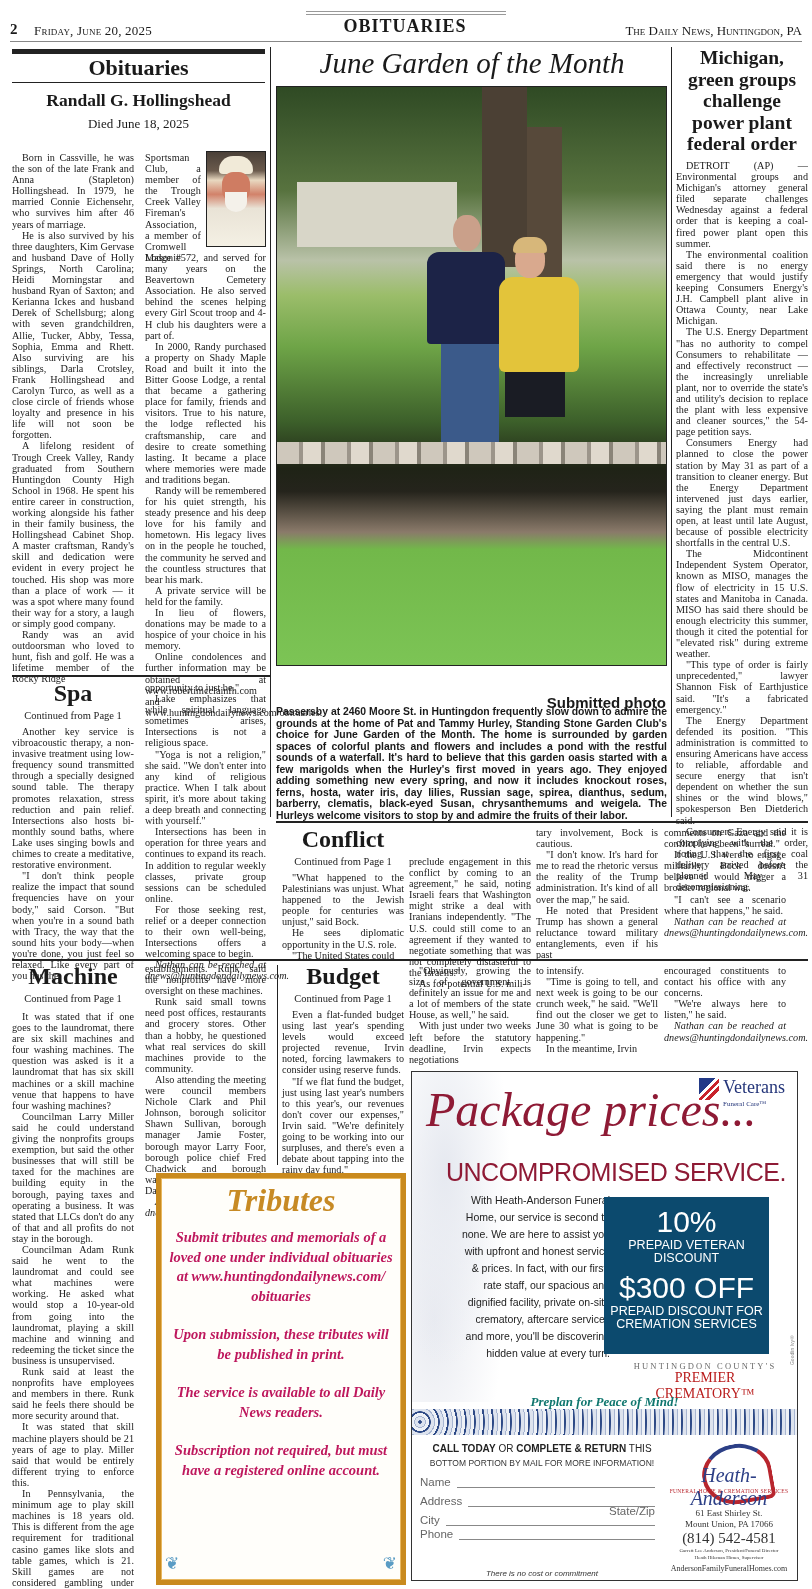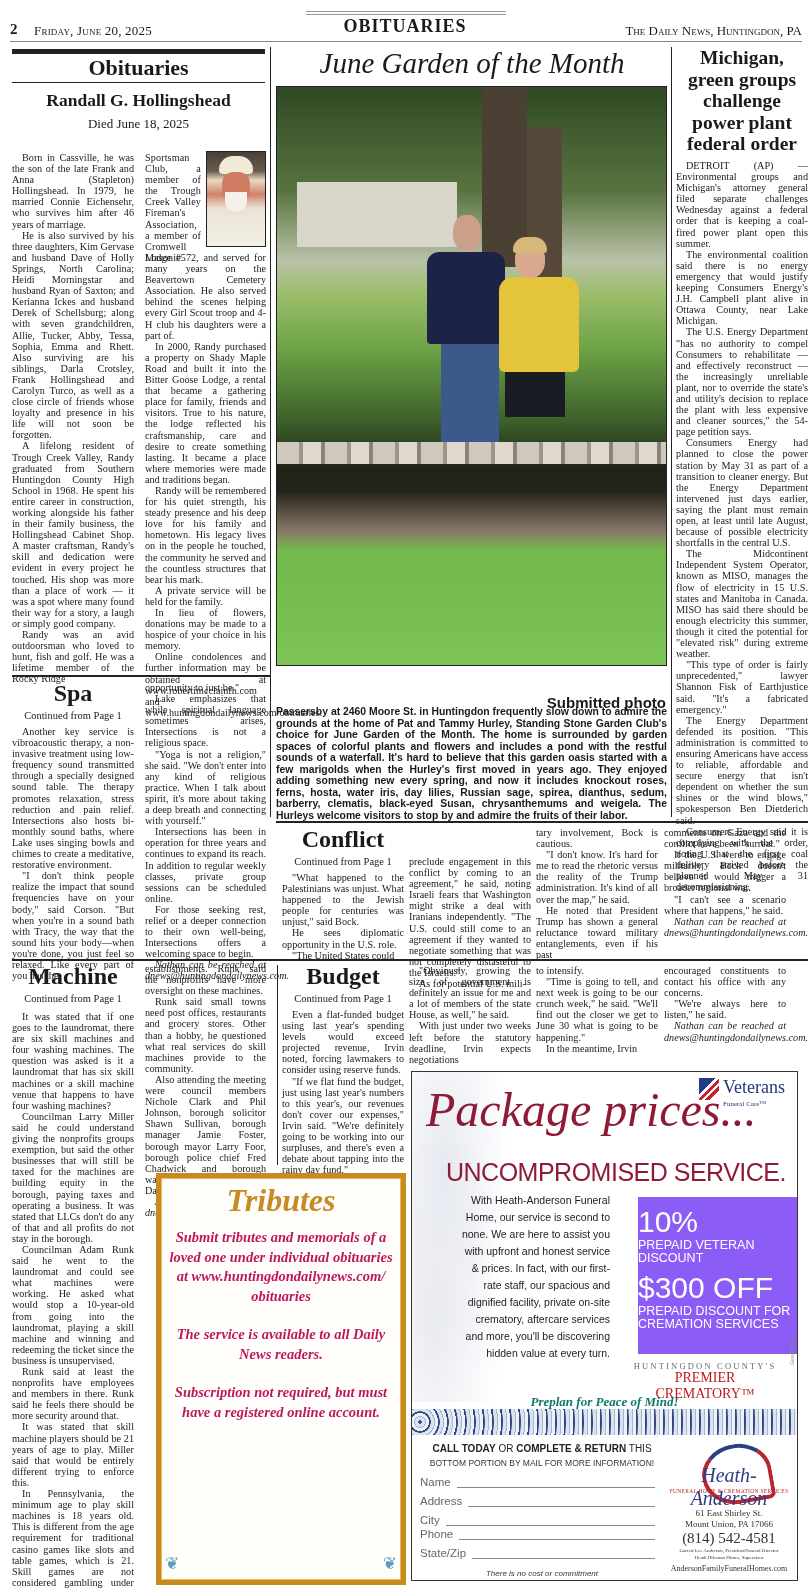--- a/index.html
+++ b/index.html
@@ -74,21 +74,21 @@
     background: radial-gradient(ellipse at 30% 30%, #e6e9f0 0%, transparent 60%), radial-gradient(ellipse at 20% 75%, #e9ebf1 0%, transparent 55%); }
   .ad-pkg { position:absolute; left: 14px; top: 10px; font-size: 48px; font-style: italic; color: #8e1a35; font-family: "Liberation Serif", serif; }
   .ad-vet { position:absolute; right: 12px; top: 6px; text-align: left; }
   .ad-vet-flag { display:inline-block; width: 20px; height: 22px; vertical-align: top;
     background: linear-gradient(135deg, #233a87 0 40%, #fff 40% 48%, #c8232c 48% 58%, #fff 58% 66%, #c8232c 66% 78%, #fff 78%); }
   .ad-vet-name { display:inline-block; font-size: 18px; color: #25367a; line-height: 18px; vertical-align: top; }
   .ad-vet-sub { display:block; font-size: 7px; color: #25367a; margin-left: 24px; }
   .ad-uncomp { position:absolute; left: 34px; top: 86px; font-family: "Liberation Sans", sans-serif; font-size: 25px; color: #8e1a35; letter-spacing: -0.5px; }
   .ad-body { position:absolute; left: 48px; top: 120px; width: 150px; text-align: right; font-family: "Liberation Sans", sans-serif;
     font-size: 10.5px; line-height: 17px; color: #222; }
-  .ad-box { position:absolute; left: 226px; top: 125px; width: 165px; height: 157px; background: #8b5cf6; color: #fff; font-family: "Liberation Sans", sans-serif; }
+  .ad-box { position:absolute; left: 192px; top: 125px; width: 165px; height: 157px; background: #0c4a6e; color: #fff; text-align: center; font-family: "Liberation Sans", sans-serif; }
   .ad-box .big1 { font-size: 30px; margin-top: 8px; line-height: 34px; }
   .ad-box .sm { font-size: 12.5px; line-height: 13px; }
   .ad-box .big2 { font-size: 30px; margin-top: 6px; line-height: 34px; }
   .ad-prem1 { position:absolute; left: 213px; top: 289px; width: 160px; text-align: center; font-size: 8.5px; letter-spacing: 2.2px; color: #6a6a6a; }
   .ad-prem2 { position:absolute; left: 213px; top: 298px; width: 160px; text-align: center; font-size: 14px; color: #b91c1c; }
   .ad-preplan { position:absolute; left: 0; top: 322px; width: 100%; text-align: center; font-size: 13px; font-style: italic; color: #0f766e; font-weight: bold; }
   .ad-lace { position:absolute; left: 0; top: 337px; width: 100%; height: 26px;
     background: repeating-radial-gradient(circle at 8px 13px, #2e4a86 0 1.5px, #dde3ee 2px 5px, #a8b6d2 5px 6px, #eef1f6 6px 9px); }
   .ad-call1 { position:absolute; left: 10px; top: 371px; width: 240px; text-align: center; font-family: "Liberation Sans", sans-serif; font-size: 10px; color: #222; }
   .ad-call2 { position:absolute; left: 10px; top: 386px; width: 240px; text-align: center; font-family: "Liberation Sans", sans-serif; font-size: 8.5px; color: #333; }
@@ -254,20 +254,21 @@
 <div class="abs body-text" style="left:664px;top:965px;width:122px;">
   <p class="noindent">encouraged constituents to contact his office with any concerns.</p>
   <p>"We're always here to listen," he said.</p>
   <p class="ital">Nathan can be reached at dnews@huntingdondailynews.com.</p>
 </div>
 
 <div class="abs tributes">
   <div class="trib-title">Tributes</div>
   <div class="trib-body">
     <p>Submit tributes and memorials of a loved one under individual obituaries at www.huntingdondailynews.com/ obituaries</p>
+    <p>Upon submission, these tributes will be published in print.</p>
     <p>The service is available to all Daily News readers.</p>
     <p>Subscription not required, but must have a registered online account.</p>
   </div>
   <span class="butterfly" style="left:4px;">❦</span>
   <span class="butterfly" style="right:4px;">❦</span>
 </div>
 
 <div class="abs ad">
   <div class="ad-scroll"></div>
   <div class="ad-pkg">Package prices...</div>
@@ -300,21 +301,21 @@
       <span class="line"></span>
     </div>
   <div class="ad-field" style="top:423px;">
       <span>Address</span>
       <span class="line"></span>
     </div>
   <div class="ad-field" style="top:442px;">
       <span>City</span>
       <span class="line"></span>
     </div>
-  <div class="ad-field" style="top:475px;">
+  <div class="ad-field" style="top:433px;flex-direction:column;">
       <span>State/Zip</span>
       <span class="line"></span>
     </div>
   <div class="ad-field" style="top:456px;justify-content:flex-end;">
       <span>Phone</span>
       <span class="line"></span>
     </div>
   <div class="ad-nocost">There is no cost or commitment</div>
 
   <div class="ad-ha-heart"></div>

